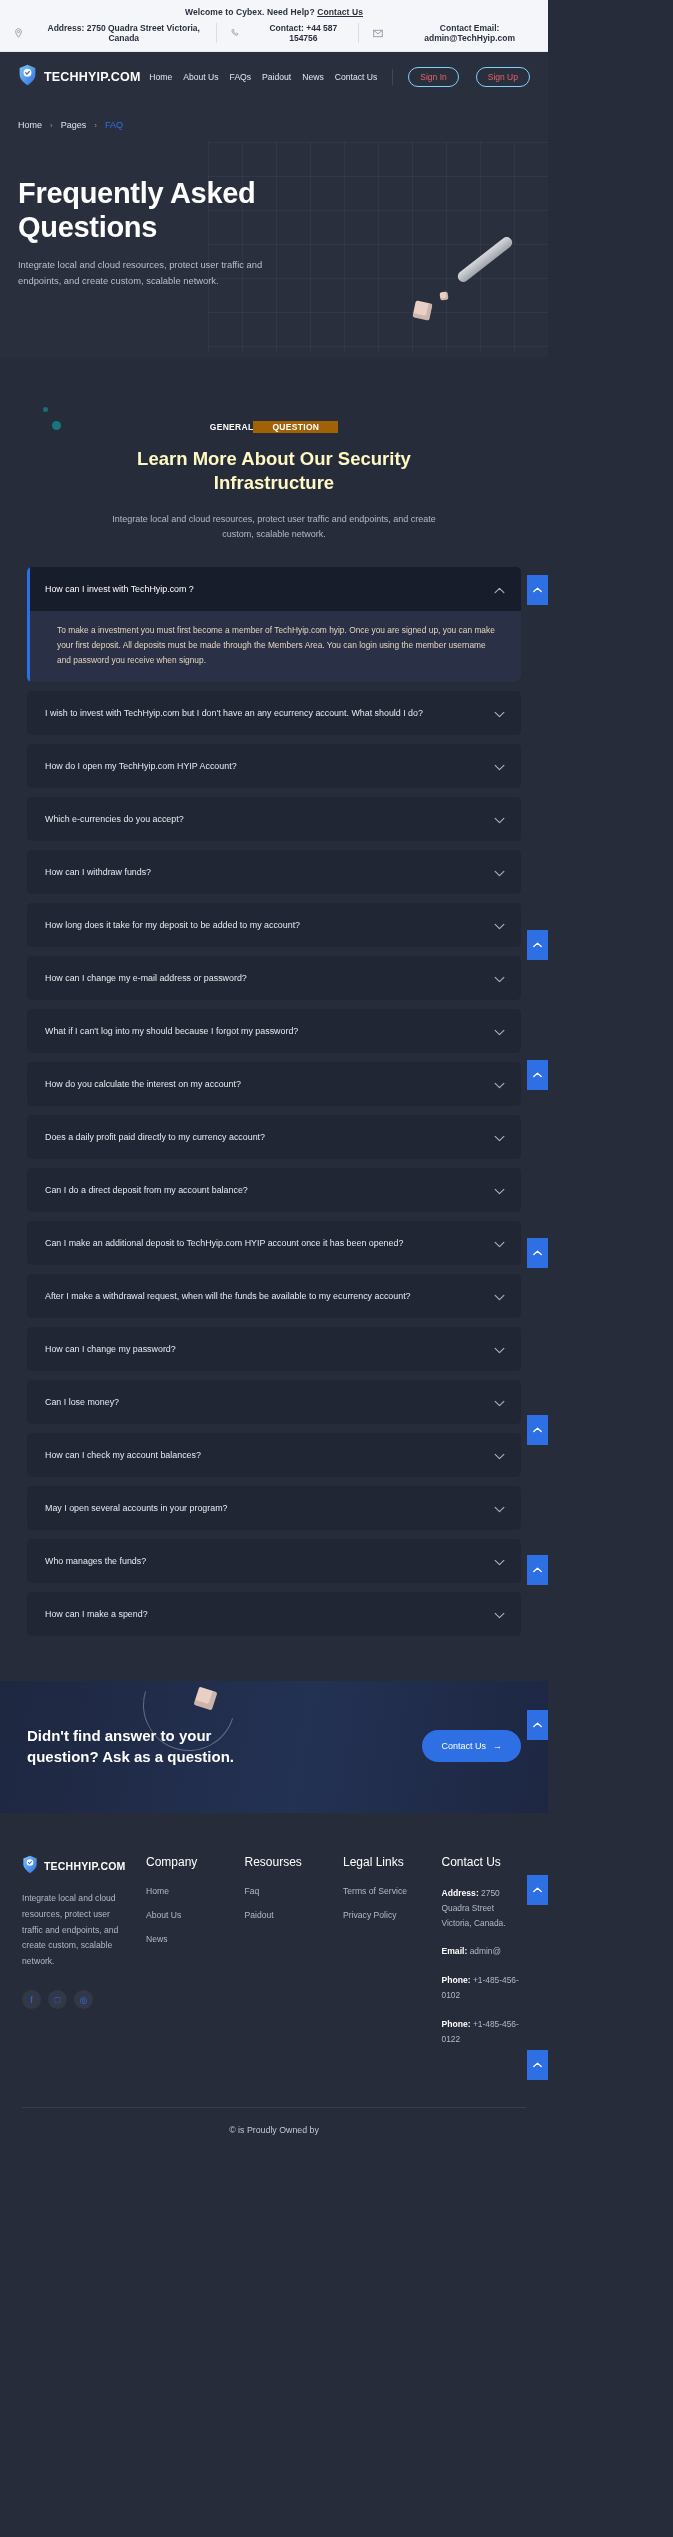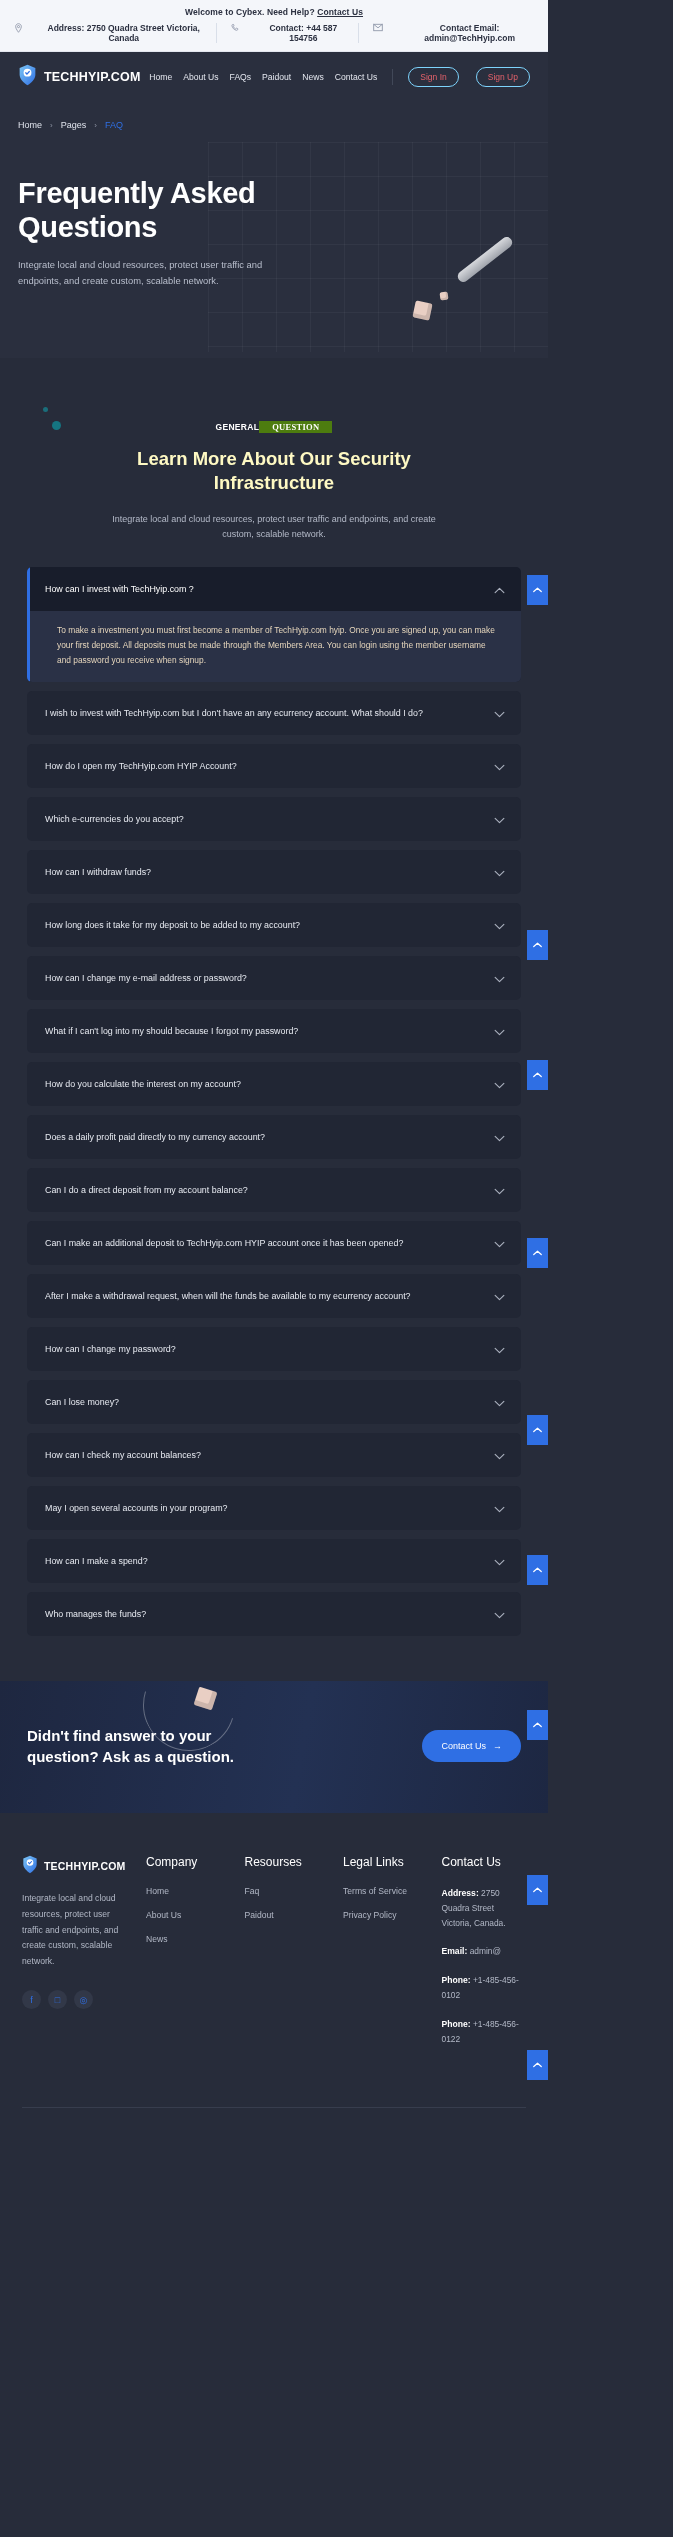--- a/index.html
+++ b/index.html
@@ -20,21 +20,21 @@
     text-align:center;
     border-bottom:1px solid #e3e7ef;
   }
   .topbar-welcome{ font-size:8.5px; font-weight:700; letter-spacing:.1px; }
   .topbar-welcome a{ color:#2b3040; text-decoration:underline; font-weight:700; }
   .topbar-row{
     margin-top:6px;
     display:flex; justify-content:center; align-items:center; gap:0;
     font-size:8.5px; font-weight:700;
   }
-  .topbar-cell{ display:flex; gap:22px; padding:0 14px; }
+  .topbar-cell{ display:flex; align-items:center; gap:22px; padding:0 14px; }
   .topbar-cell + .topbar-cell{ border-left:1px solid #d9dfe9; }
   .topbar-cell svg{ display:block; }
 
   
   .header{
     background:#2a2f3e;
     padding:12px 18px;
     display:flex; align-items:center; justify-content:space-between;
   }
   .brand{ display:flex; align-items:center; gap:7px; }
@@ -101,21 +101,21 @@
   .dot.d1{ width:5px;height:5px; left:43px; top:49px; }
   .dot.d2{ width:9px;height:9px; left:52px; top:63px; background:#157581; }
   .dot.d3{ width:4px;height:4px; left:605px; top:661px; background:#1f6f7d; }
   .dot.d4{ width:4px;height:4px; left:613px; top:672px; background:#1f6f7d; }
 
   .badge-wrap{ text-align:center; }
   .badge{
     display:inline-block; font-size:8.5px; font-weight:700; letter-spacing:.3px;
     color:#fff;
   }
-  .badge .hl{ background:#4d7c0f; padding:1px 13px;font-family:Liberation Serif, serif; }
+  .badge .hl{ background:#a16207; padding:1px 19px; }
   .section-title{
     text-align:center; margin:13px auto 0; max-width:370px;
     font-size:18.5px; line-height:1.3; font-weight:700; color:#fef9c3;
   }
   .section-sub{
     text-align:center; margin:17px auto 0; max-width:350px;
     font-size:9px; line-height:1.72; color:#b4bac8;
   }
 
   .acc-list{ margin:24px 27px 0; }
@@ -436,29 +436,29 @@
         <div class="acc-item">
           <div class="acc-head">
             <div class="acc-q">May I open several accounts in your program?</div>
             <span style="color: rgb(170, 176, 190);"><svg class="chev" width="11" height="7" viewBox="0 0 12 8" fill="none" stroke="currentColor" stroke-width="1.3" stroke-linecap="round" stroke-linejoin="round">
                 <path d="M1 1.5L6 6.5L11 1.5"></path>
               </svg></span>
           </div>
         </div>
         <div class="acc-item">
           <div class="acc-head">
+            <div class="acc-q">Who manages the funds?</div>
+            <span style="color: rgb(170, 176, 190);"><svg class="chev" width="11" height="7" viewBox="0 0 12 8" fill="none" stroke="currentColor" stroke-width="1.3" stroke-linecap="round" stroke-linejoin="round">
+                <path d="M1 1.5L6 6.5L11 1.5"></path>
+              </svg></span>
+          </div>
+        </div>
+        <div class="acc-item">
+          <div class="acc-head">
             <div class="acc-q">How can I make a spend?</div>
-            <span style="color: rgb(170, 176, 190);"><svg class="chev" width="11" height="7" viewBox="0 0 12 8" fill="none" stroke="currentColor" stroke-width="1.3" stroke-linecap="round" stroke-linejoin="round">
-                <path d="M1 1.5L6 6.5L11 1.5"></path>
-              </svg></span>
-          </div>
-        </div>
-        <div class="acc-item">
-          <div class="acc-head">
-            <div class="acc-q">Who manages the funds?</div>
             <span style="color: rgb(170, 176, 190);"><svg class="chev" width="11" height="7" viewBox="0 0 12 8" fill="none" stroke="currentColor" stroke-width="1.3" stroke-linecap="round" stroke-linejoin="round">
                 <path d="M1 1.5L6 6.5L11 1.5"></path>
               </svg></span>
           </div>
         </div>
       </div>
   </div>
 
   <div class="cta">
     <div class="cta-arc"></div>
@@ -532,20 +532,21 @@
           <span>+1-485-456-0102</span>
         </div>
         <div class="ci">
           <b>Phone:</b>
           <span>+1-485-456-0122</span>
         </div>
       </div>
     </div>
 
     <div class="footer-rule"></div>
+    <div class="copyright">© is Proudly Owned by</div>
   </div>
 
   <div class="rail"></div>
   <div class="totop" style="top:575px">
       <svg width="9" height="6" viewBox="0 0 12 8" fill="none" stroke="#ffffff" stroke-width="1.6" stroke-linecap="round" stroke-linejoin="round">
         <path d="M1 6L6 1.6L11 6"></path>
       </svg>
     </div>
   <div class="totop" style="top:930px">
       <svg width="9" height="6" viewBox="0 0 12 8" fill="none" stroke="#ffffff" stroke-width="1.6" stroke-linecap="round" stroke-linejoin="round">

